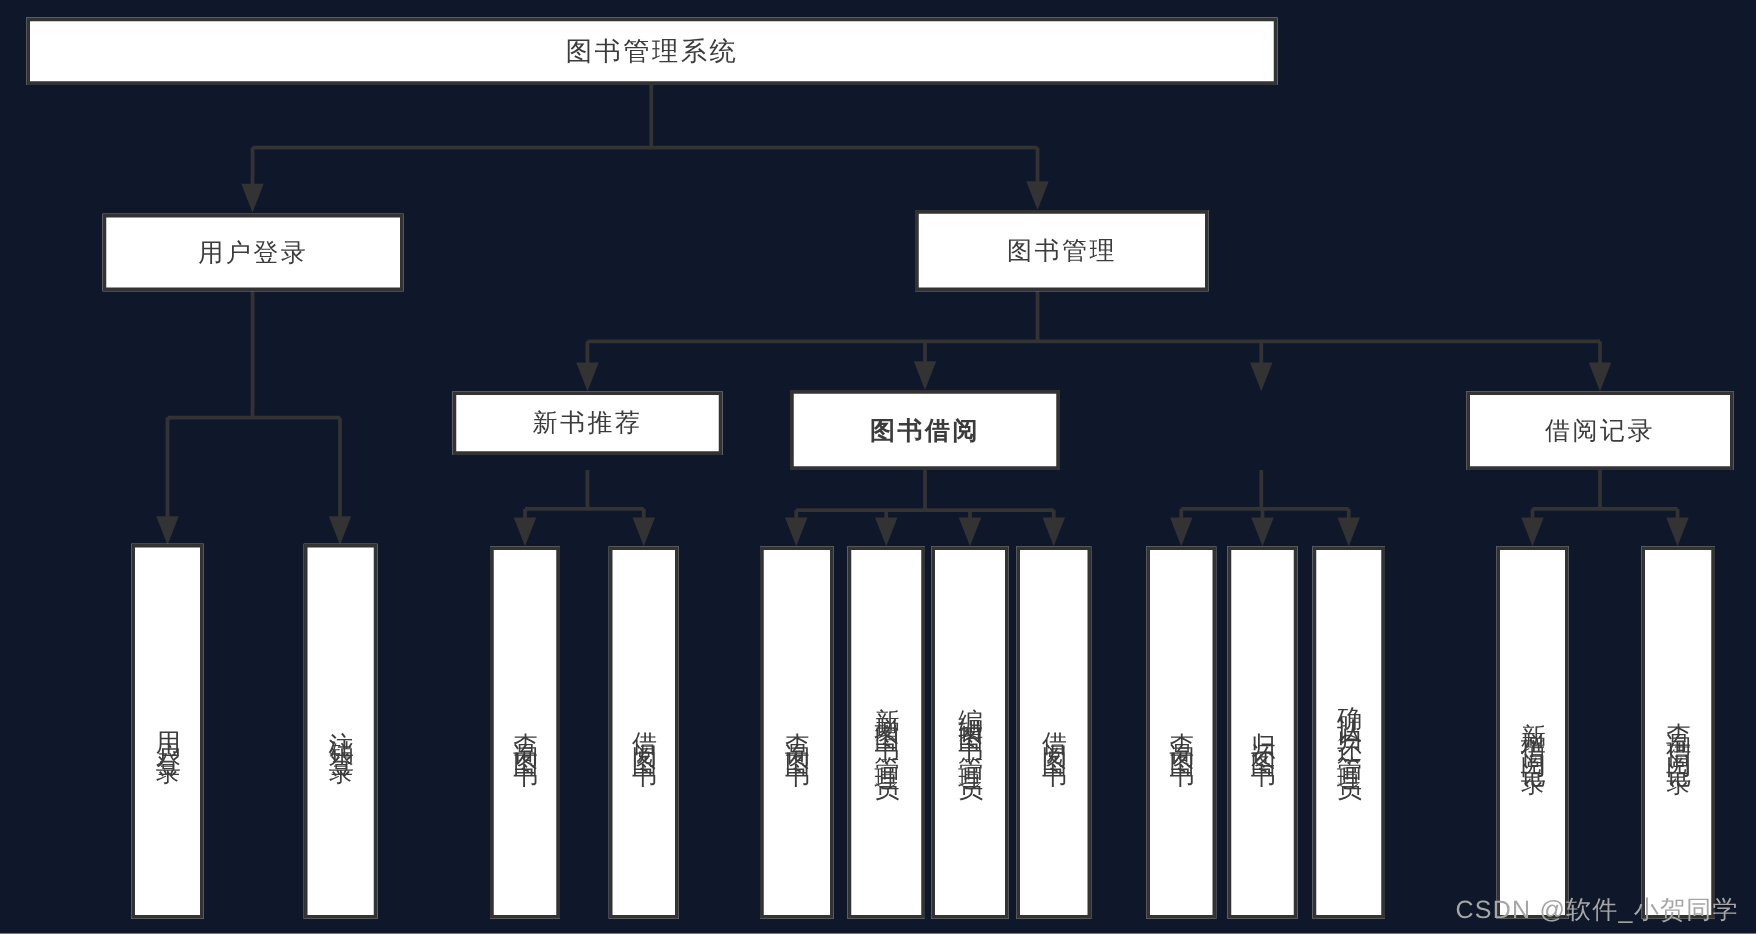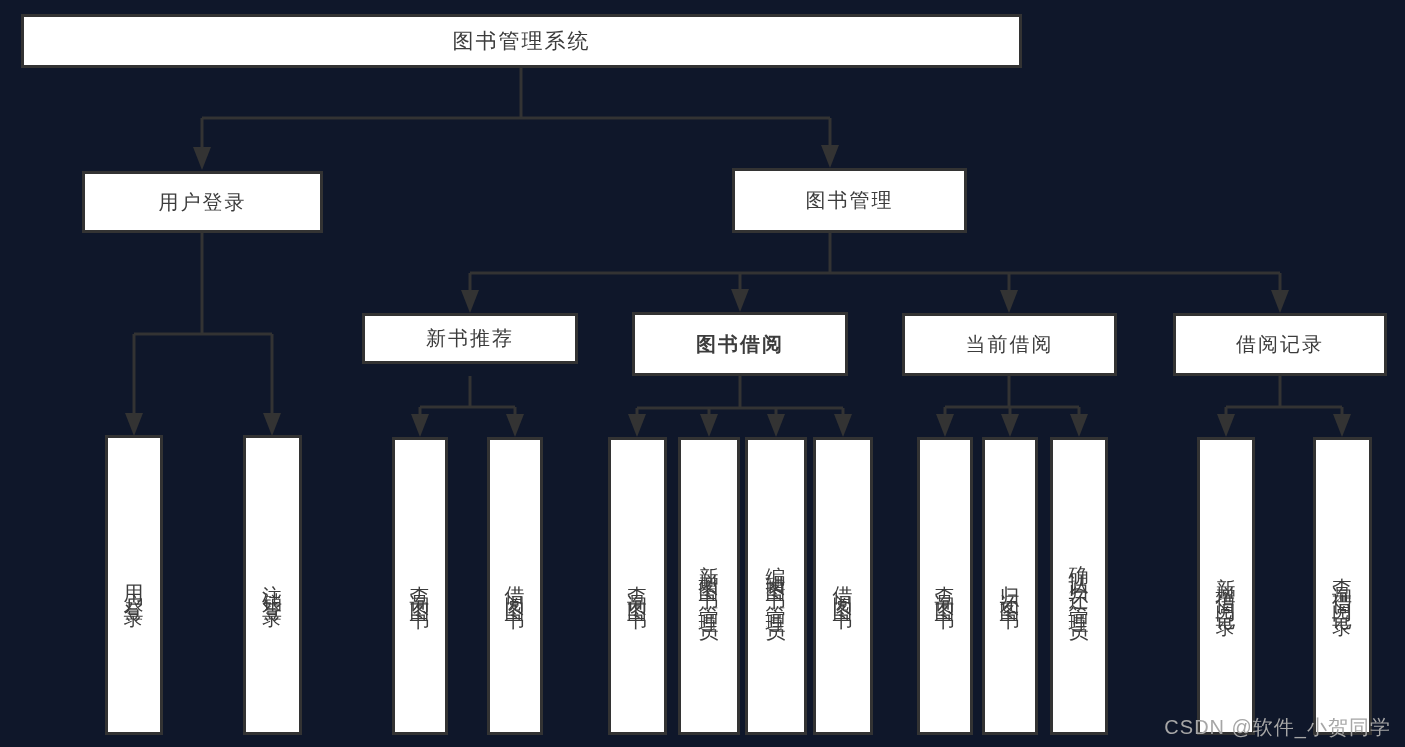--- a/index.html
+++ b/index.html
@@ -108,21 +108,20 @@
     <polygon points="1333,414 1351,414 1342,437"></polygon>
   </svg>
 
   <div class="box hbox root-box" style="left:21px; top:14px; width:1001px; height:54px;">图书管理系统</div>
 
   <div class="box hbox" style="left:82px; top:171px; width:241px; height:62px;">用户登录</div>
   <div class="box hbox" style="left:712px; top:168px; width:235px; height:65px;margin-left:20px;">图书管理</div>
 
   <div class="box hbox" style="left:362px; top:313px; width:216px; height:51px;">新书推荐</div>
   <div class="box hbox" style="left:632px; top:312px; width:216px; height:64px;font-weight:bold;">图书借阅</div>
-  <div class="box hbox" style="left:902px; top:313px; width:215px; height:63px;">当前借阅</div>
   <div class="box hbox" style="left:1173px; top:313px; width:214px; height:63px;">借阅记录</div>
 
   <div class="box vbox" style="left:105px; top:435px; width:58px; height:300px;">
     <span class="vtext">用户登录</span>
   </div>
   <div class="box vbox" style="left:243px; top:435px; width:59px; height:300px;">
     <span class="vtext">注销登录</span>
   </div>
 
   <div class="box vbox" style="left:392px; top:437px; width:56px; height:298px;">

